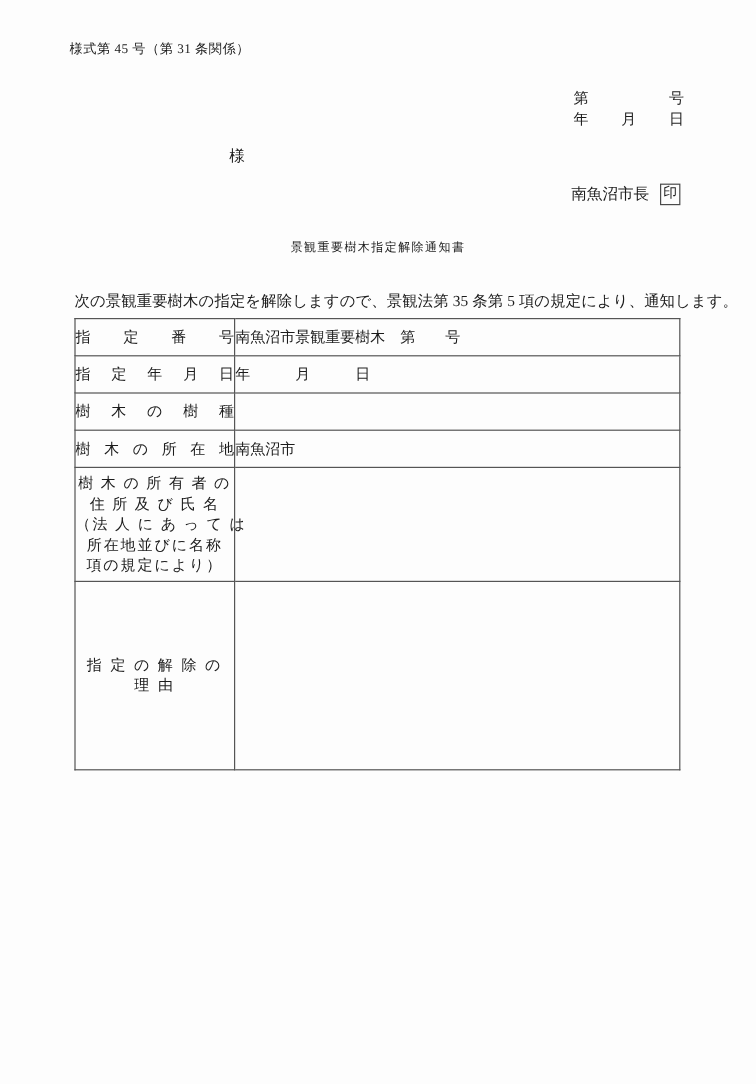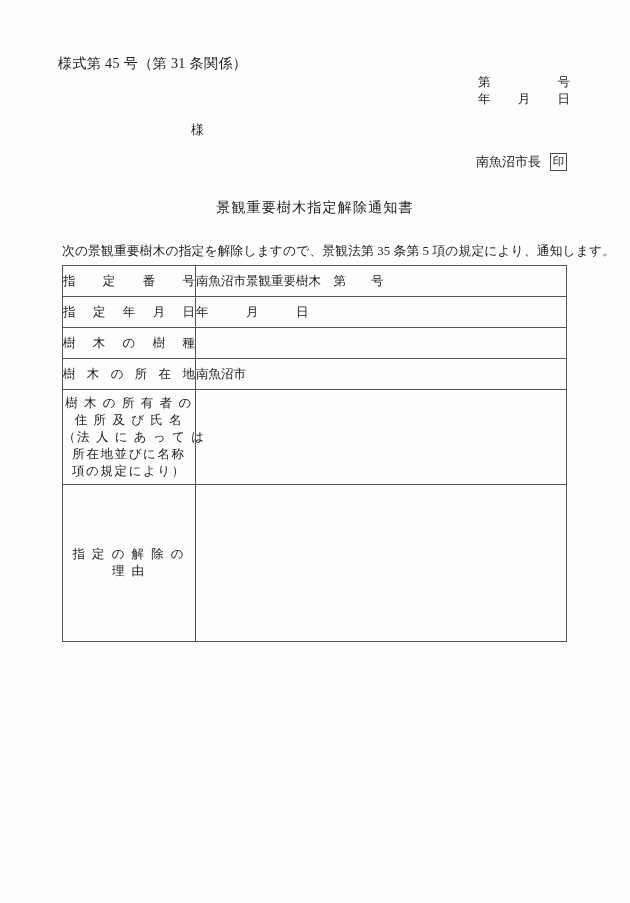--- a/index.html
+++ b/index.html
@@ -26,22 +26,22 @@
 
   
   .spread {
     display: flex;
     justify-content: space-between;
   }
 
   
   .form-no {
     left: 58px;
-    top: 55px;
-    font-size: 14px;
+    top: 33px;
+    font-size: 11px;
     letter-spacing: .4px;
   }
   .doc-meta {
     left: 478px;
     top: 74px;
     width: 92px;
     font-size: 12.5px;
     line-height: 17px;
   }
   .doc-meta .row {
@@ -72,21 +72,21 @@
     line-height: 1;
     box-sizing: border-box;
   }
 
   
   .doc-title {
     left: 0;
     top: 199px;
     width: 630px;
     text-align: center;
-    font-size: 14px;
+    font-size: 10px;
     letter-spacing: 1.2px;
   }
 
   
   .lead {
     left: 62px;
     top: 243px;
     font-size: 12.8px;
     letter-spacing: .1px;
   }

